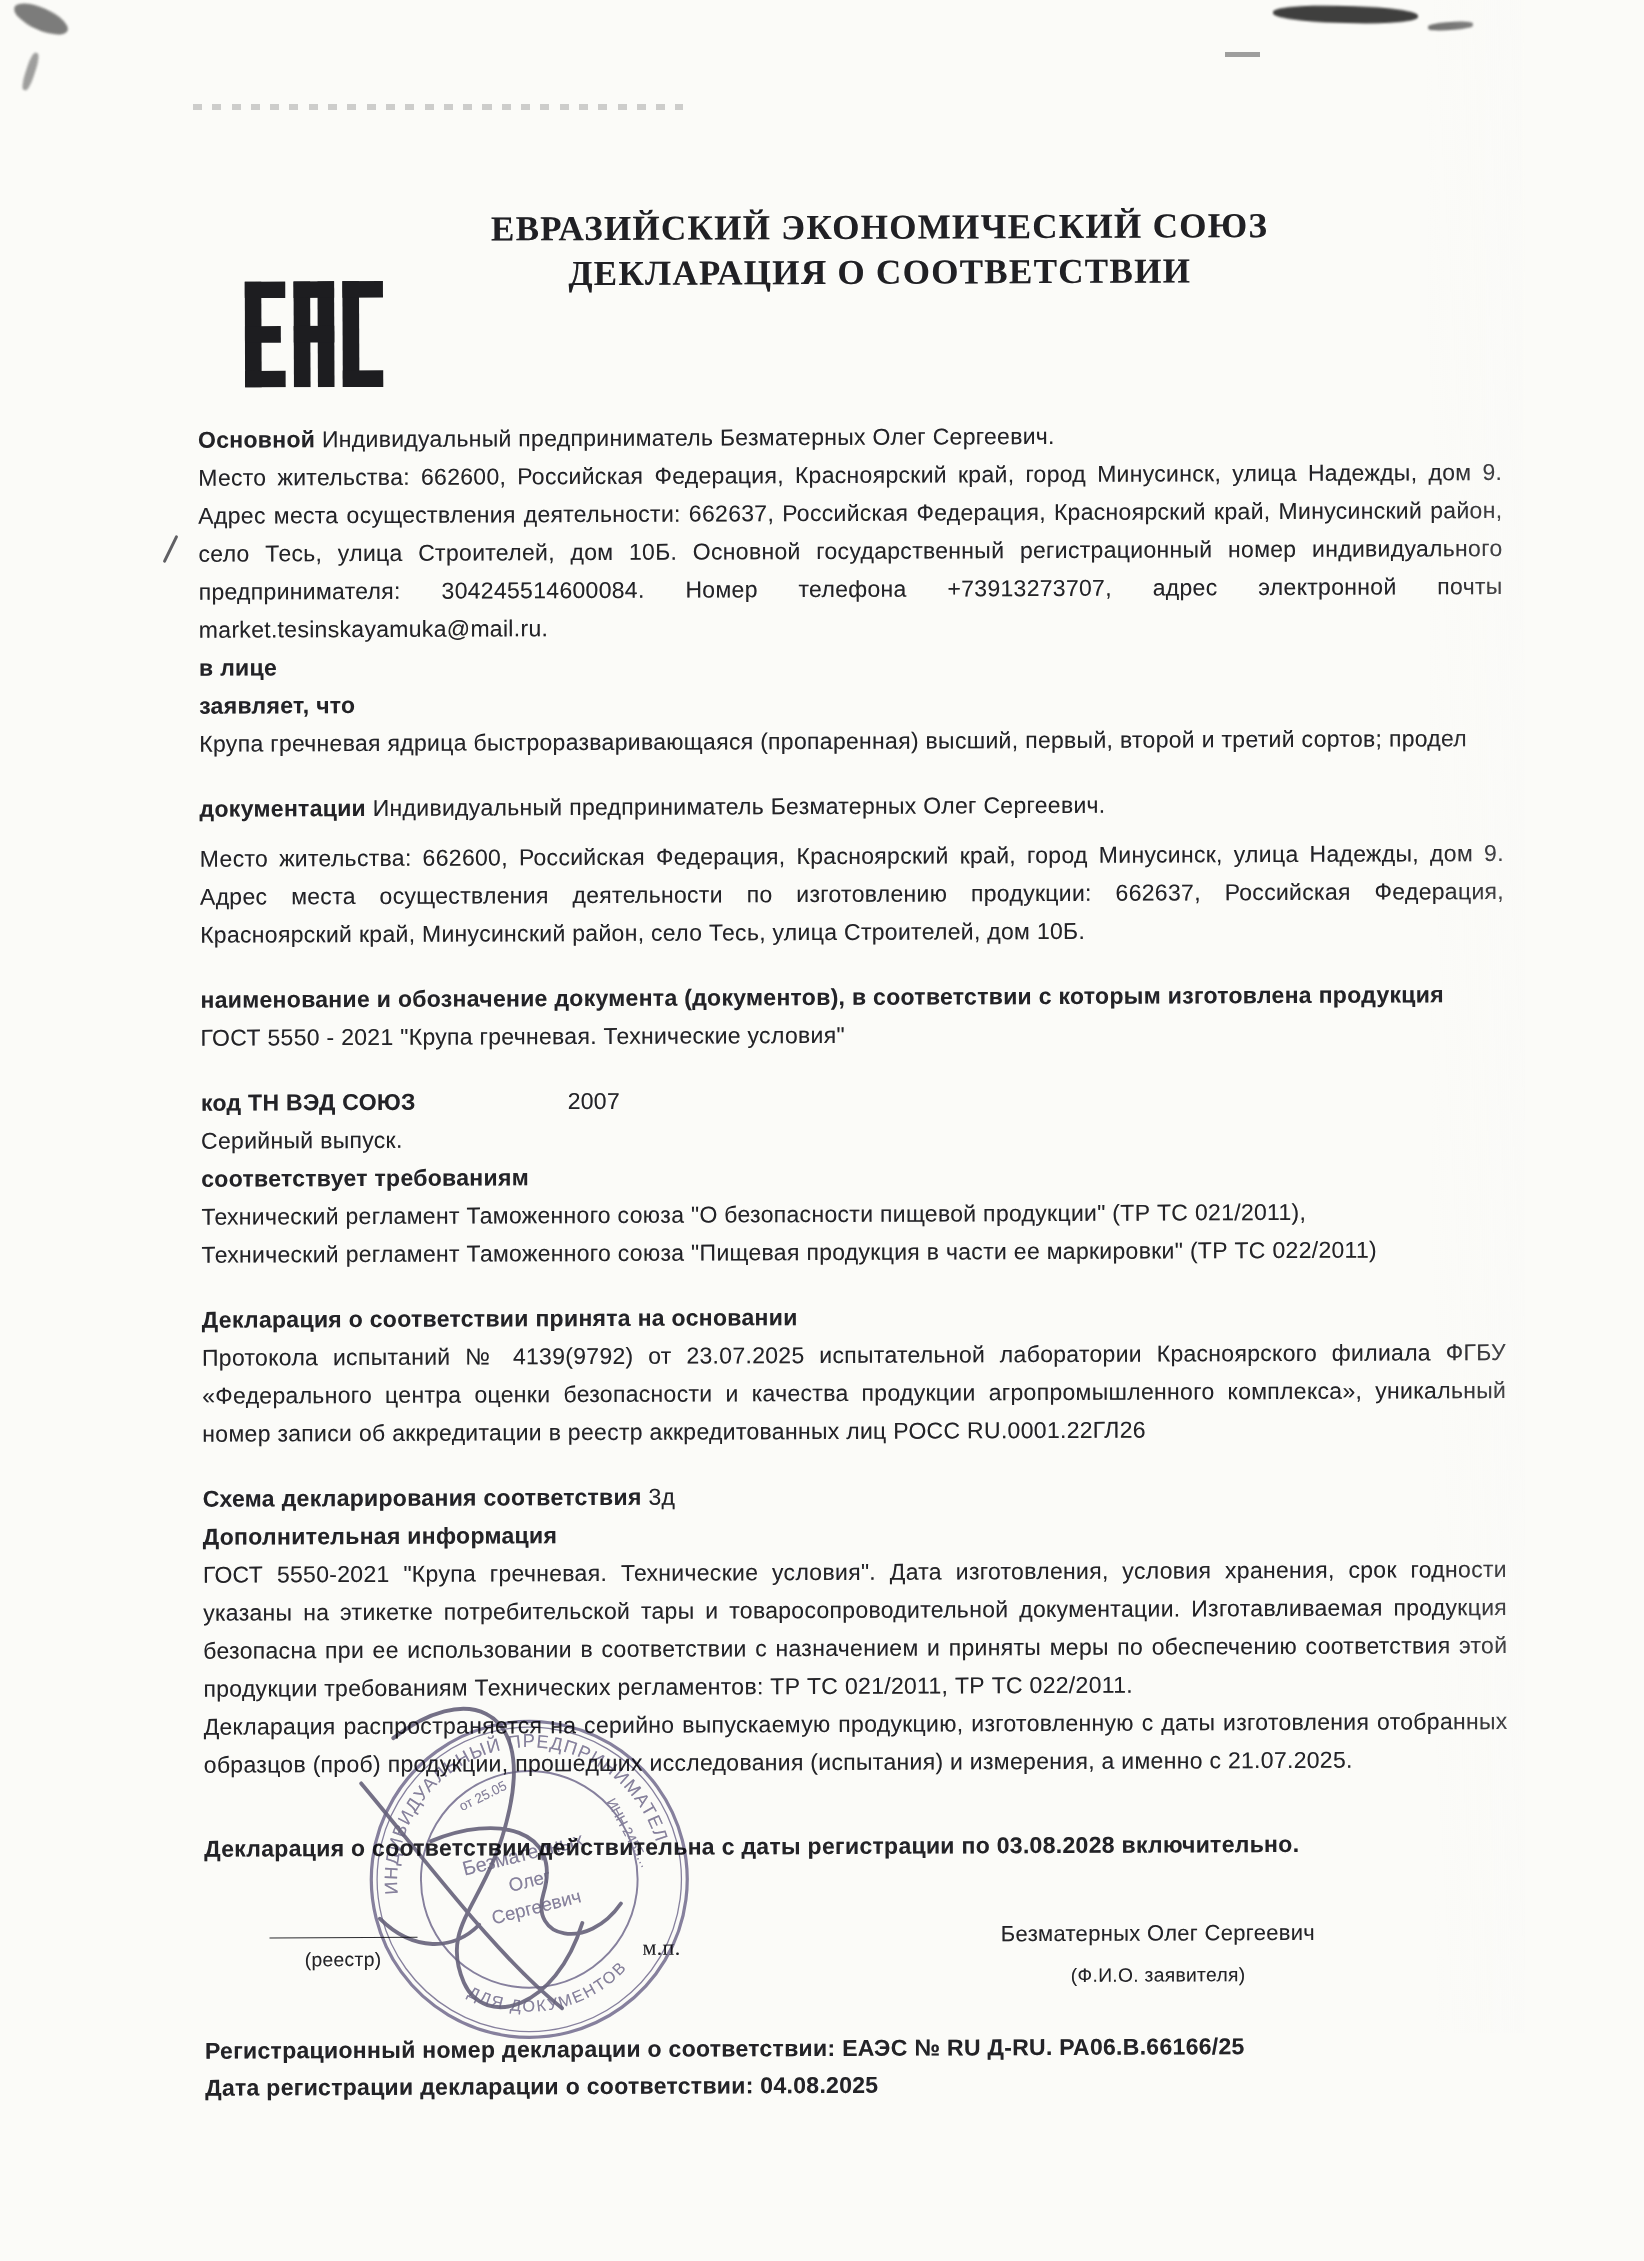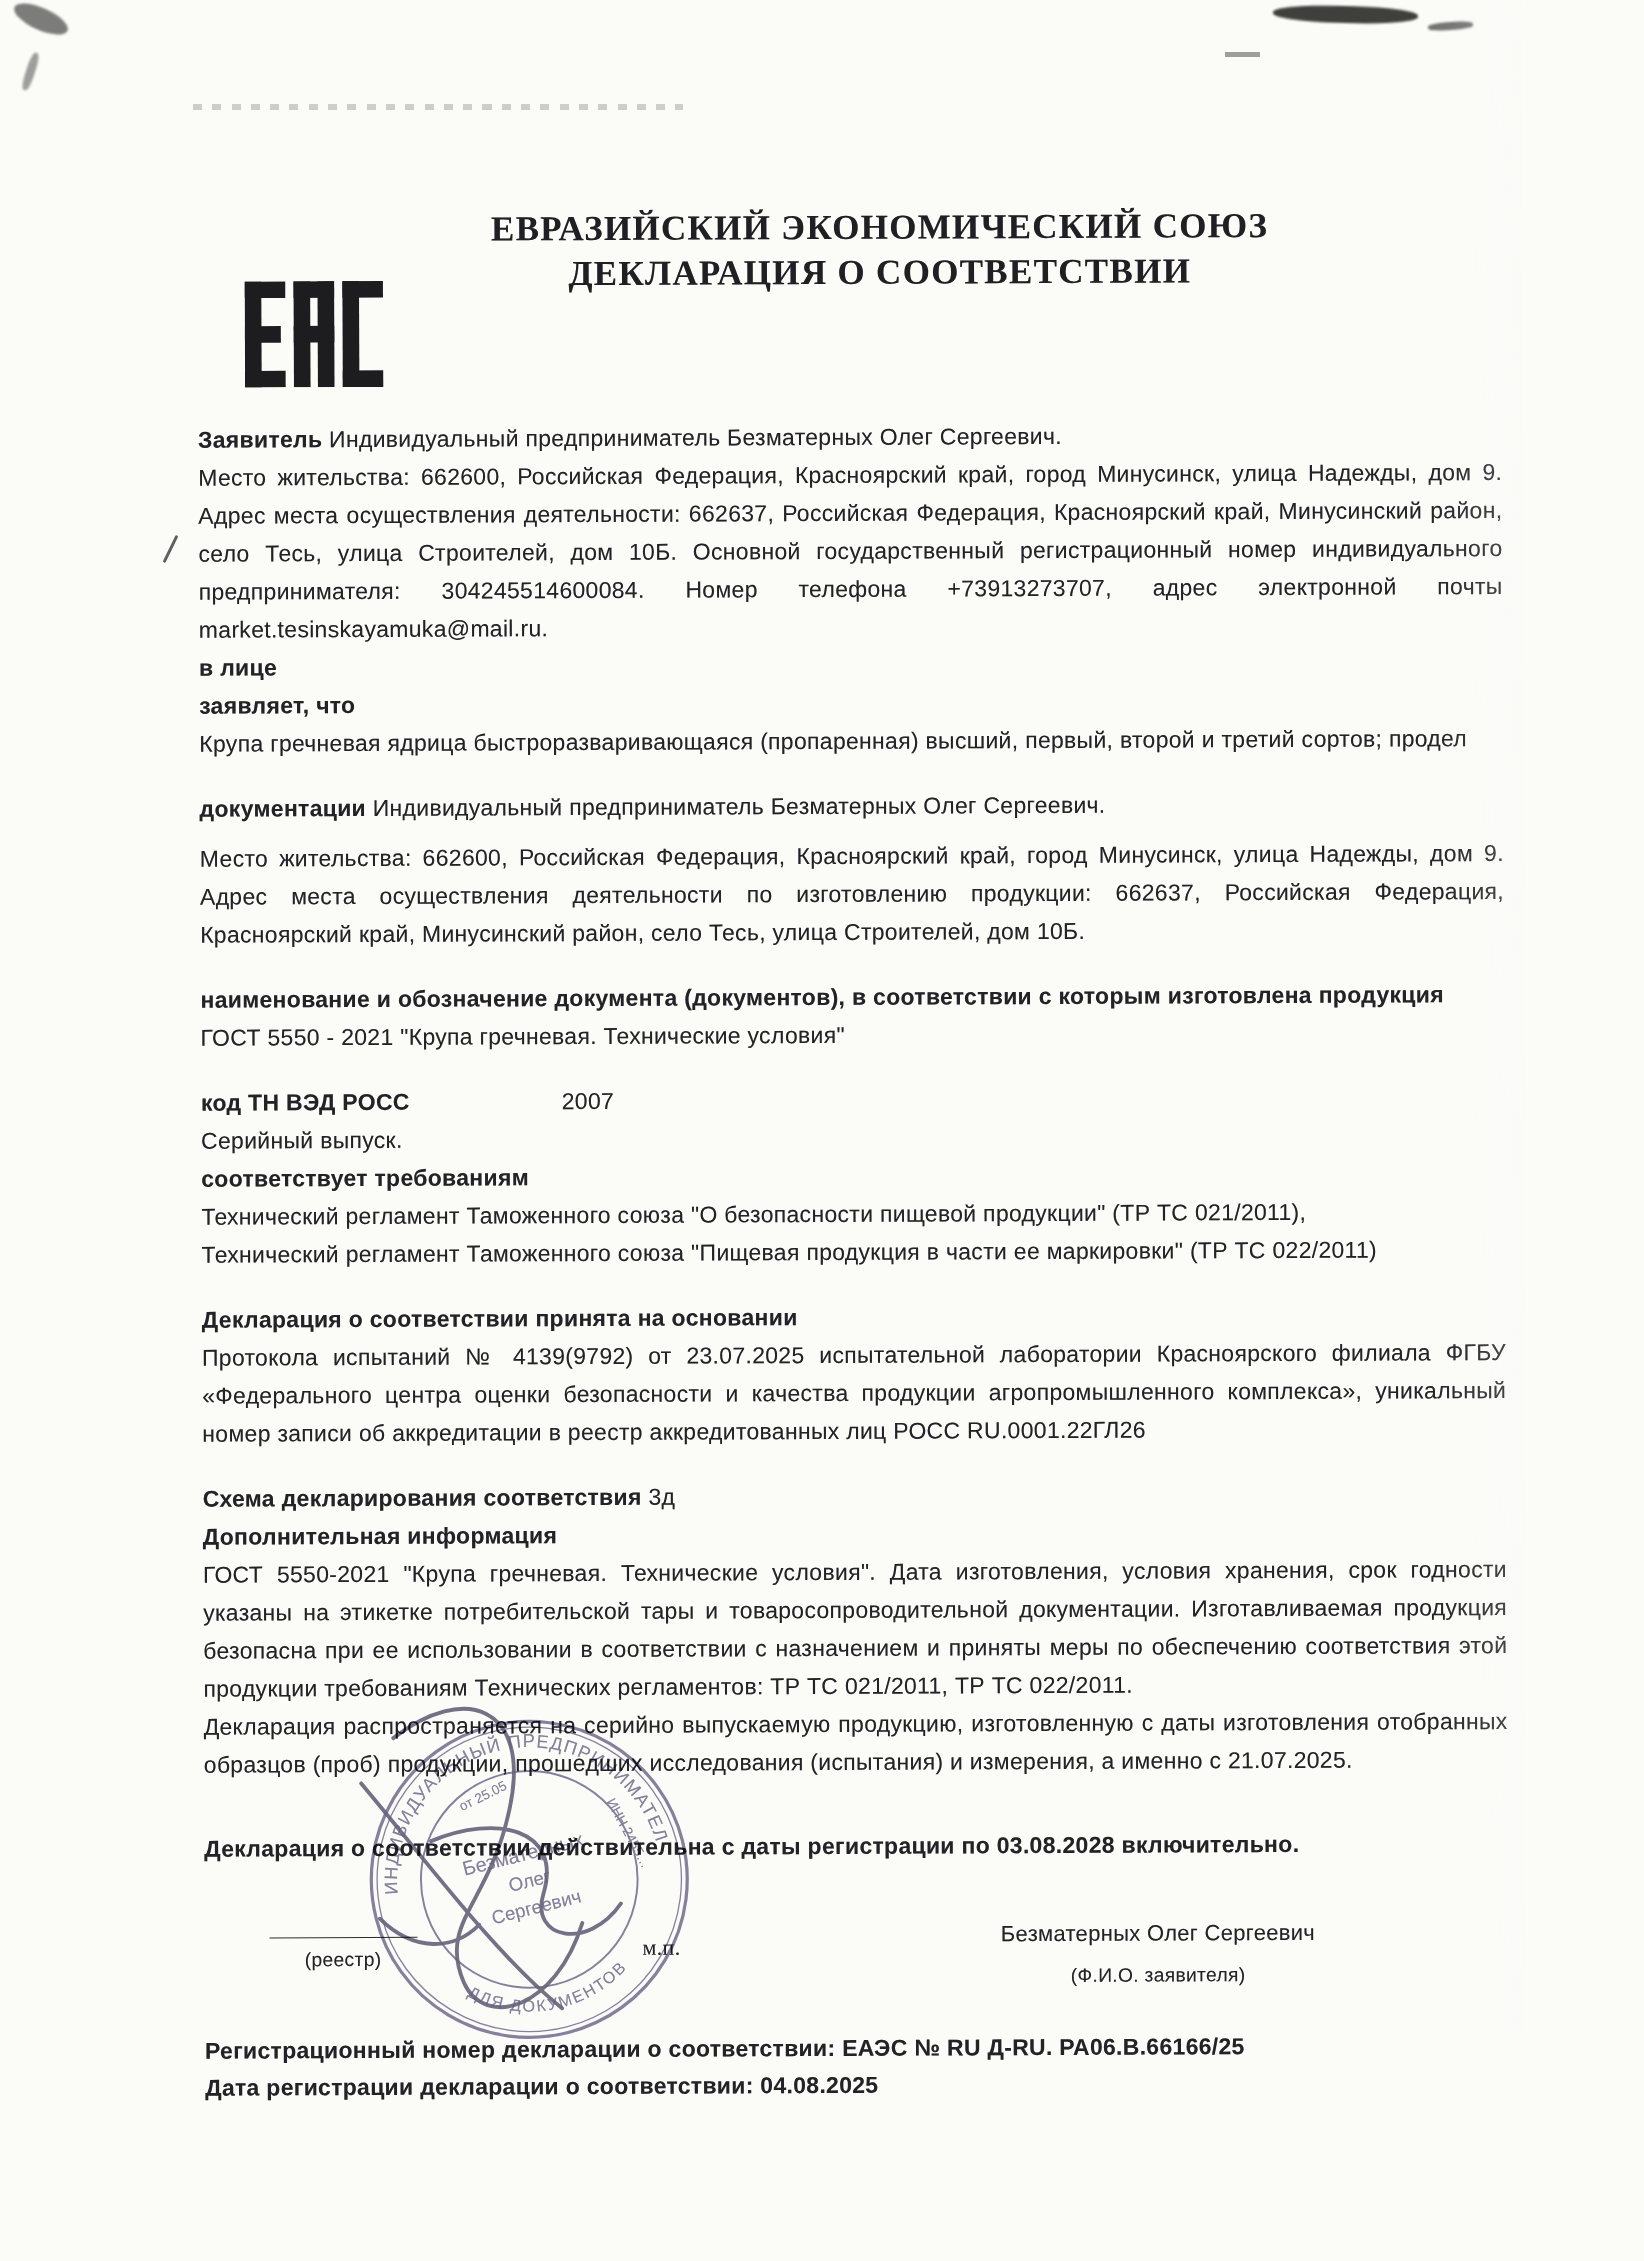--- a/index.html
+++ b/index.html
@@ -101,34 +101,34 @@
       </svg>
     </div>
 
     <div class="titles">
       <div>ЕВРАЗИЙСКИЙ ЭКОНОМИЧЕСКИЙ СОЮЗ</div>
       <div>ДЕКЛАРАЦИЯ О СООТВЕТСТВИИ</div>
     </div>
 
     <div class="body">
 
-      <p class="p"><span class="b">Заявитель</span> <span>Индивидуальный предприниматель Безматерных Олег Сергеевич.</span></p>
+      <p class="p"><span class="b">Основной</span> <span>Индивидуальный предприниматель Безматерных Олег Сергеевич.</span></p>
       <p class="p just">Место жительства: 662600, Российская Федерация, Красноярский край, город Минусинск, улица Надежды, дом 9. Адрес места осуществления деятельности: 662637, Российская Федерация, Красноярский край, Минусинский район, село Тесь, улица Строителей, дом 10Б. Основной государственный регистрационный номер индивидуального предпринимателя: 304245514600084. Номер телефона +73913273707, адрес электронной почты market.tesinskayamuka@mail.ru.</p>
 
       <p class="p b">в лице</p>
       <p class="p b">заявляет, что</p>
       <p class="p">Крупа гречневая ядрица быстроразваривающаяся (пропаренная) высший, первый, второй и третий сортов; продел</p>
 
       <p class="p mt-m"><span class="b">документации</span> <span>Индивидуальный предприниматель Безматерных Олег Сергеевич.</span></p>
       <p class="p just mt-s">Место жительства: 662600, Российская Федерация, Красноярский край, город Минусинск, улица Надежды, дом 9. Адрес места осуществления деятельности по изготовлению продукции: 662637, Российская Федерация, Красноярский край, Минусинский район, село Тесь, улица Строителей, дом 10Б.</p>
 
       <p class="p b mt-m">наименование и обозначение документа (документов), в соответствии с которым изготовлена продукция</p>
       <p class="p">ГОСТ 5550 - 2021 "Крупа гречневая. Технические условия"</p>
 
-      <p class="p mt-m"><span class="b">код ТН ВЭД РОСС</span><span class="tnved-code">2007</span></p>
+      <p class="p mt-m"><span class="b">код ТН ВЭД СОЮЗ</span><span class="tnved-code">2007</span></p>
       <p class="p">Серийный выпуск.</p>
       <p class="p b">соответствует требованиям</p>
       <p class="p">Технический регламент Таможенного союза "О безопасности пищевой продукции" (ТР ТС 021/2011),</p>
       <p class="p">Технический регламент Таможенного союза "Пищевая продукция в части ее маркировки" (ТР ТС 022/2011)</p>
 
       <p class="p b mt-m">Декларация о соответствии принята на основании</p>
       <p class="p just">Протокола испытаний № 4139(9792) от 23.07.2025 испытательной лаборатории Красноярского филиала ФГБУ «Федерального центра оценки безопасности и качества продукции агропромышленного комплекса», уникальный номер записи об аккредитации в реестр аккредитованных лиц РОСС RU.0001.22ГЛ26</p>
 
       <p class="p mt-m"><span class="b">Схема декларирования соответствия</span> <span>3д</span></p>
       <p class="p b">Дополнительная информация</p>

